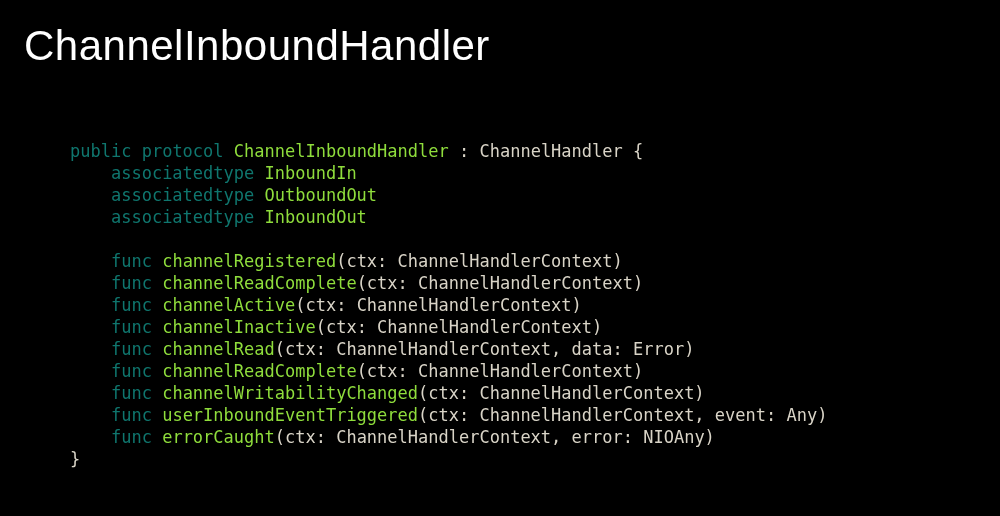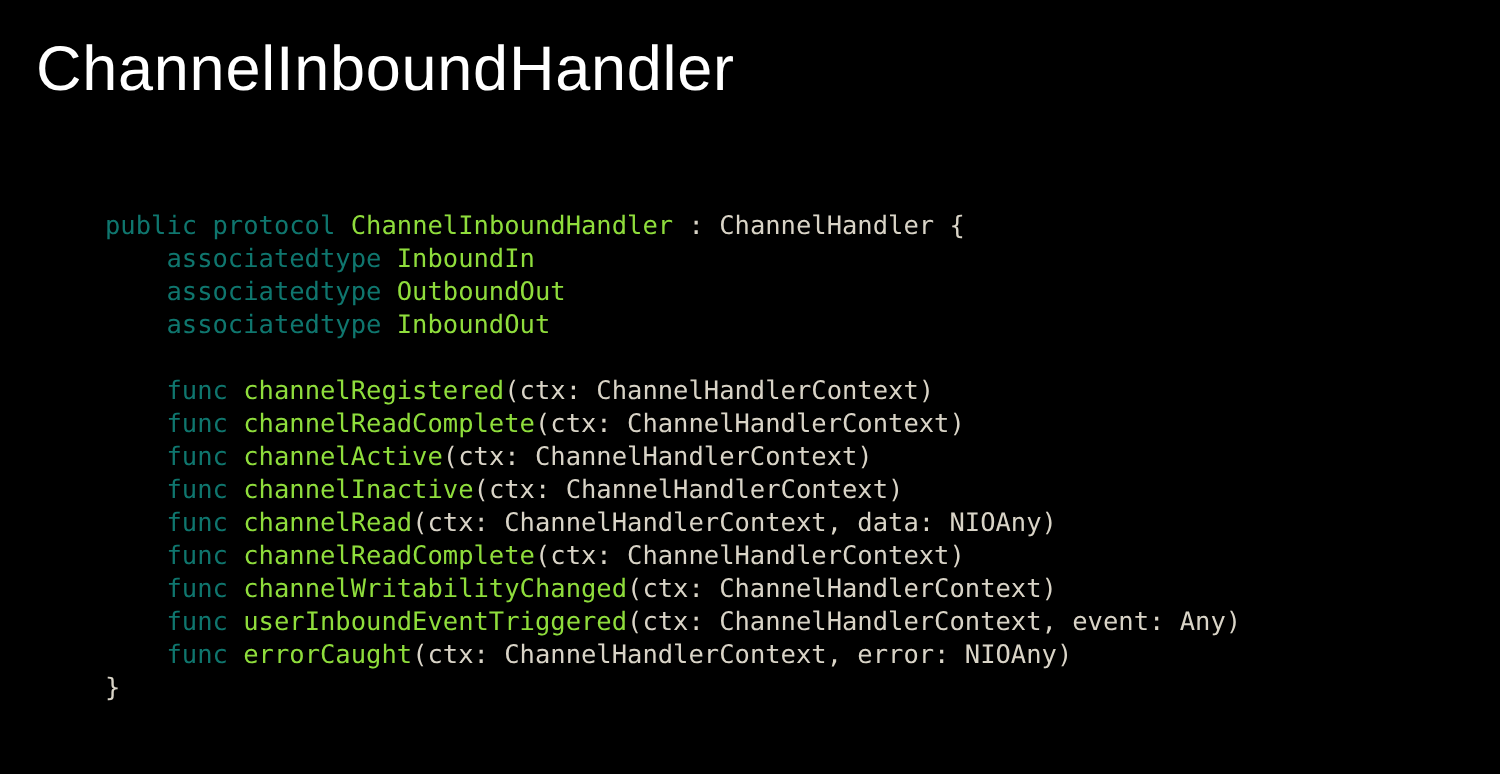--- a/index.html
+++ b/index.html
@@ -17,20 +17,20 @@
 
 <div class="code"><span class="kw">public</span> <span class="kw">protocol</span> <span class="type">ChannelInboundHandler</span><span> : </span><span>ChannelHandler</span><span> {</span>
     <span class="kw">associatedtype</span> <span class="type">InboundIn</span>
     <span class="kw">associatedtype</span> <span class="type">OutboundOut</span>
     <span class="kw">associatedtype</span> <span class="type">InboundOut</span>
 
     <span class="kw">func</span> <span class="type">channelRegistered</span><span>(ctx: ChannelHandlerContext)</span>
     <span class="kw">func</span> <span class="type">channelReadComplete</span><span>(ctx: ChannelHandlerContext)</span>
     <span class="kw">func</span> <span class="type">channelActive</span><span>(ctx: ChannelHandlerContext)</span>
     <span class="kw">func</span> <span class="type">channelInactive</span><span>(ctx: ChannelHandlerContext)</span>
-    <span class="kw">func</span> <span class="type">channelRead</span><span>(ctx: ChannelHandlerContext, data: NIOAny)</span>
+    <span class="kw">func</span> <span class="type">channelRead</span><span>(ctx: ChannelHandlerContext, data: Error)</span>
     <span class="kw">func</span> <span class="type">channelReadComplete</span><span>(ctx: ChannelHandlerContext)</span>
     <span class="kw">func</span> <span class="type">channelWritabilityChanged</span><span>(ctx: ChannelHandlerContext)</span>
     <span class="kw">func</span> <span class="type">userInboundEventTriggered</span><span>(ctx: ChannelHandlerContext, event: Any)</span>
     <span class="kw">func</span> <span class="type">errorCaught</span><span>(ctx: ChannelHandlerContext, error: NIOAny)</span>
 <span>}</span></div>
 
 </div>
 
 </body></html>

